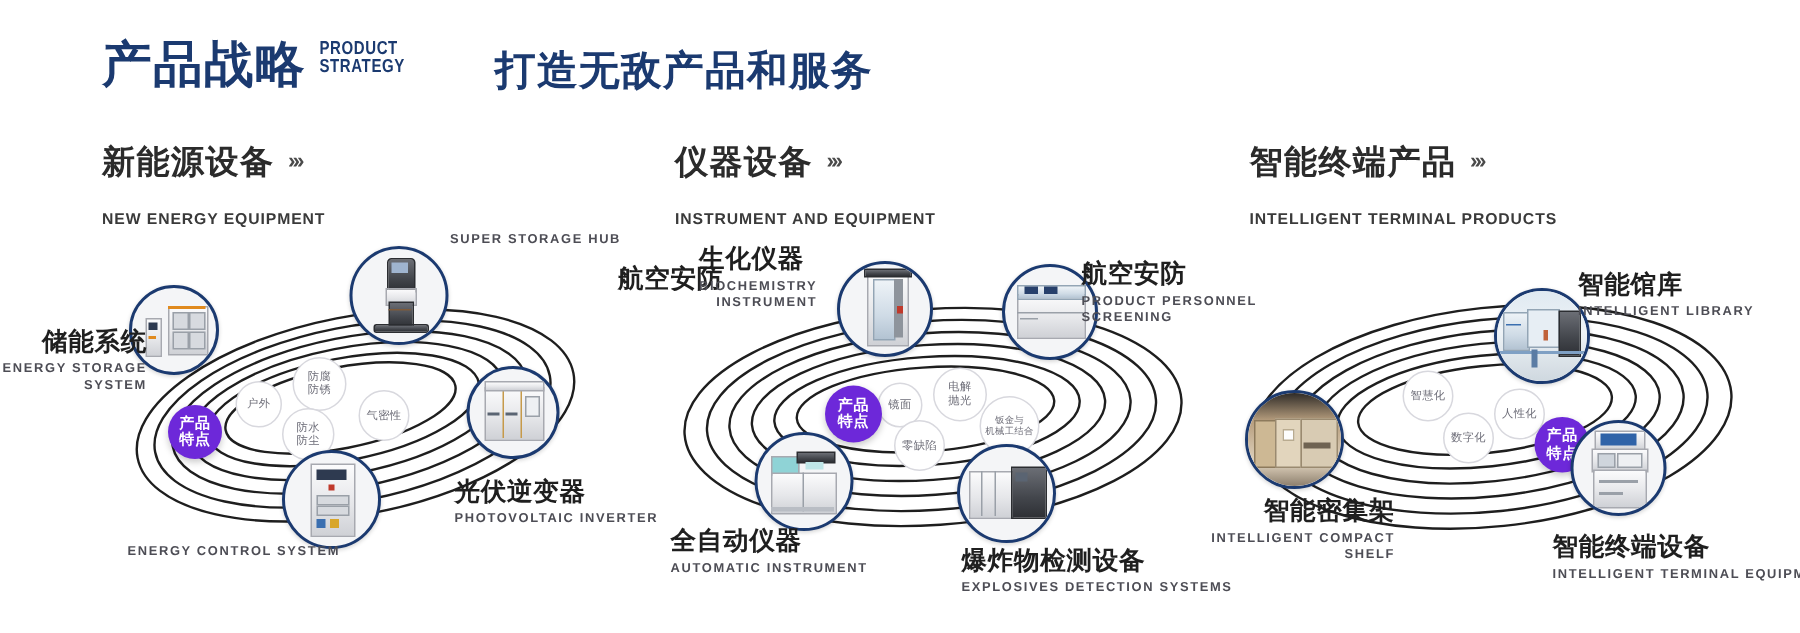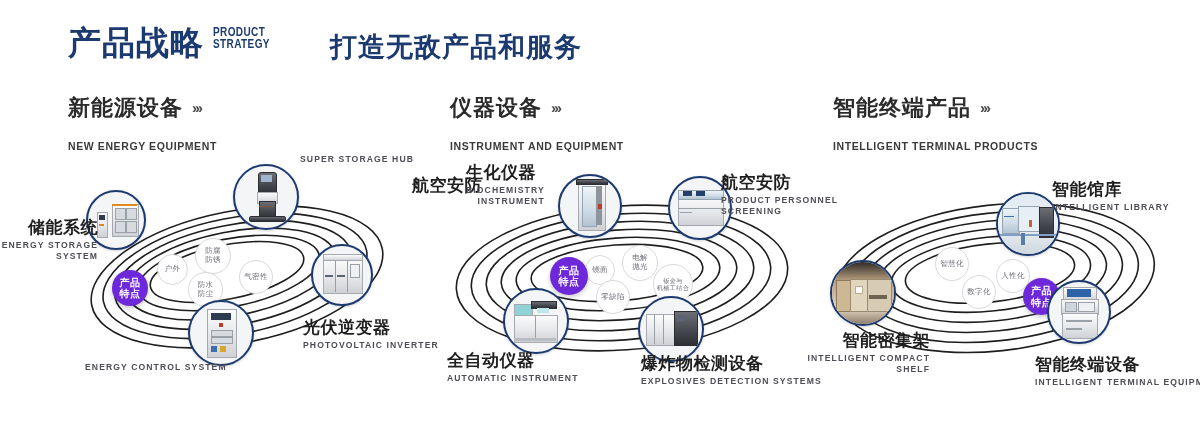--- a/index.html
+++ b/index.html
@@ -313,21 +313,21 @@
     <div class="cn">航空安防</div>
     <div class="en">PRODUCT PERSONNEL</div>
     <div class="en" style="margin-top:0">SCREENING</div>
   </div>
 
   <div class="lab" style="left:447px;top:351px;">
     <div class="cn">全自动仪器</div>
     <div class="en">AUTOMATIC INSTRUMENT</div>
   </div>
 
-  <div class="lab" style="left:641px;top:354px;">
+  <div class="lab" style="left:641px;top:364px;">
     <div class="cn">爆炸物检测设备</div>
     <div class="en">EXPLOSIVES DETECTION SYSTEMS</div>
   </div>
 
   <div class="cluster" style="left:810px;top:165px;width:390px;height:225px;">
     <div class="rings">
       <svg width="390" height="225" viewBox="0 0 390 225">
         <g fill="none" stroke="#1e1e1e" stroke-width="1.6">
           <ellipse cx="185" cy="113" rx="160" ry="73" transform="rotate(-6 185 113)"></ellipse>
           <ellipse cx="184" cy="112" rx="145" ry="64" transform="rotate(-6 184 112)"></ellipse>

